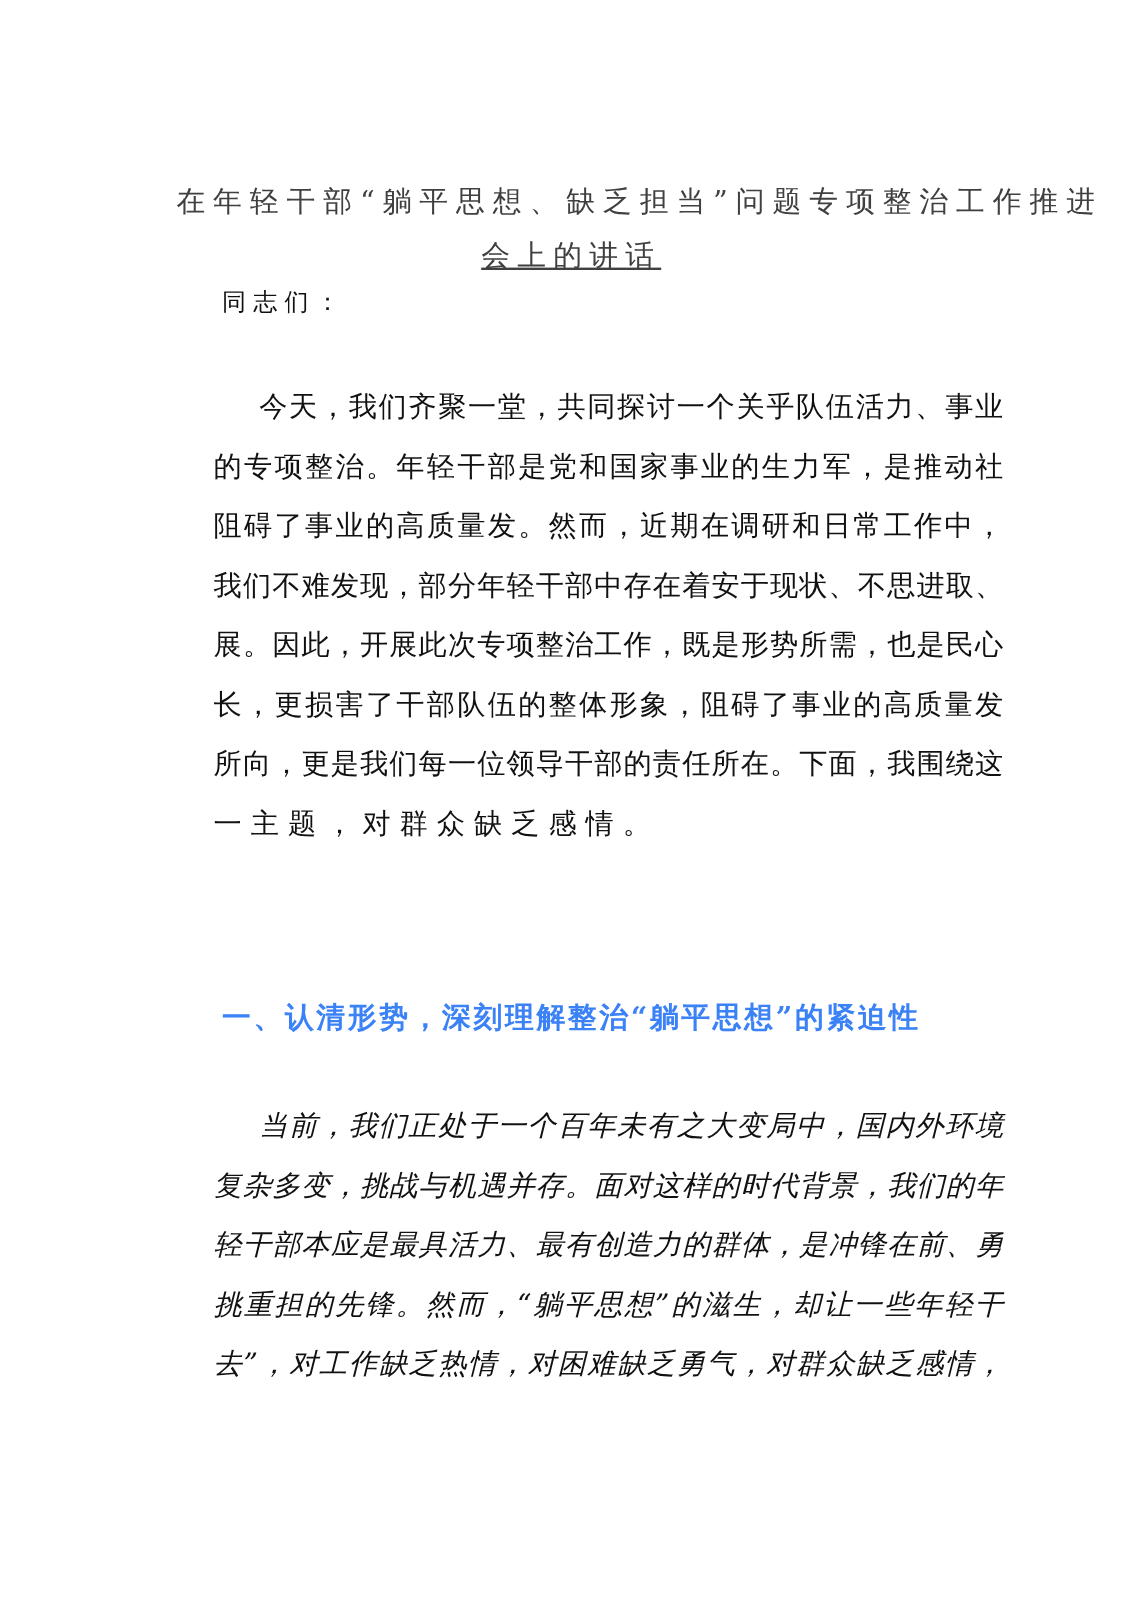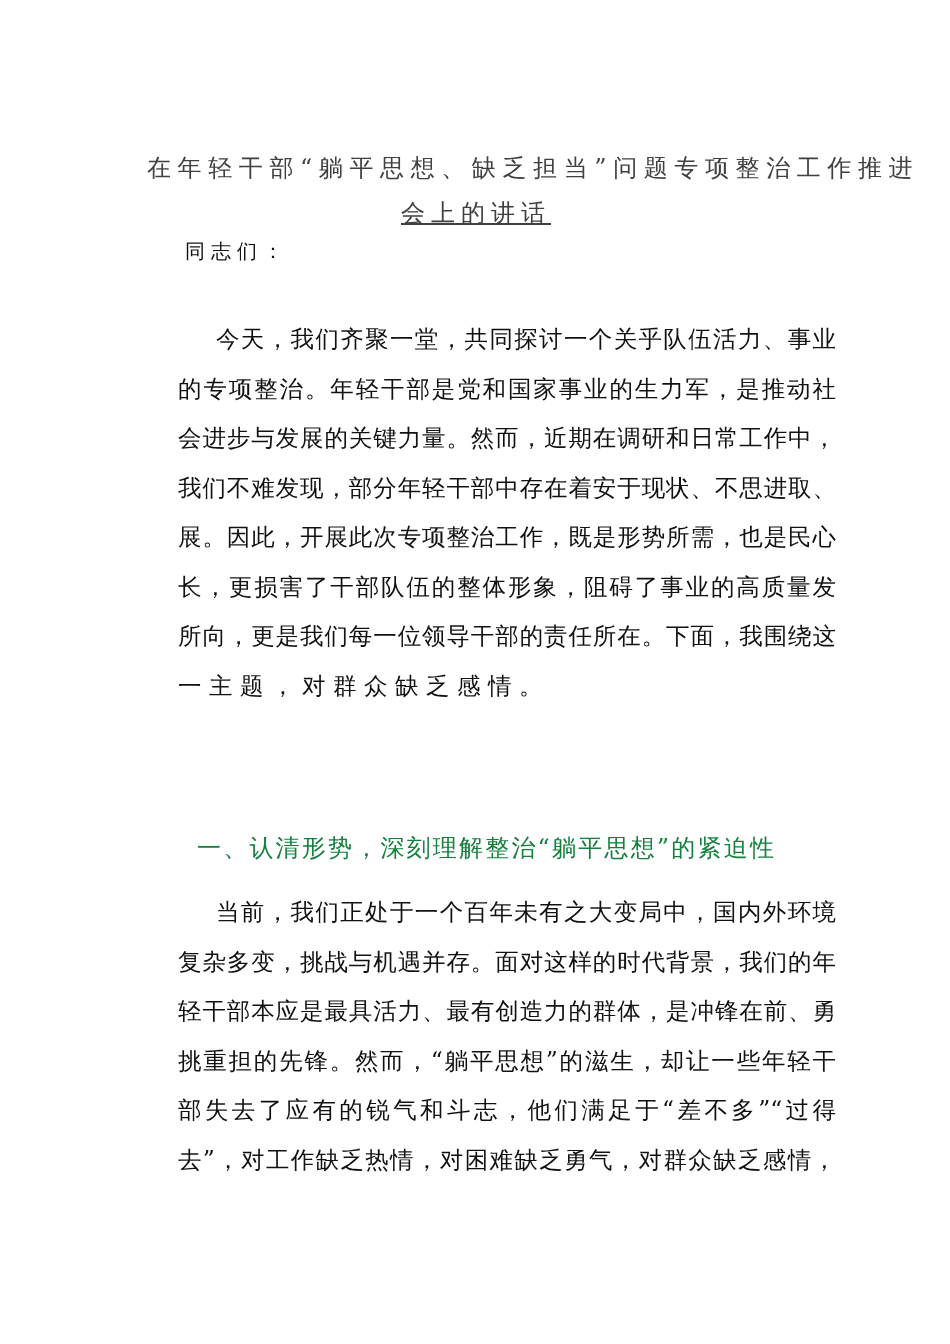--- a/index.html
+++ b/index.html
@@ -72,52 +72,50 @@
     .line.last {
       text-align-last: left;
       letter-spacing: 7.5px;
     }
     .heading {
       position: absolute;
       left: 38px;
       top: 833px;
       font-size: 24px;
       line-height: 30px;
-      font-weight: normal;
-      color: #15803d;
+      font-weight: bold;
+      color: #3b82f6;
       white-space: nowrap;
       letter-spacing: 2.2px;
-      margin-left: 12px;
     }
   </style>
 </head>
 <body>
 
 <div class="page">
 
   <div class="title line1">在年轻干部“躺平思想、缺乏担当”问题专项整治工作推进</div>
   <div class="title line2">会上的讲话</div>
 
   <div class="salutation">同志们：</div>
 
   <div class="para" style="top:324px;">
     <span class="line indent">今天，我们齐聚一堂，共同探讨一个关乎队伍活力、事业</span>
     <span class="line">的专项整治。年轻干部是党和国家事业的生力军，是推动社</span>
-    <span class="line">会进步与发展的关键力量。然而，近期在调研和日常工作中，</span>
+    <span class="line">阻碍了事业的高质量发。然而，近期在调研和日常工作中，</span>
     <span class="line">我们不难发现，部分年轻干部中存在着安于现状、不思进取、</span>
     <span class="line">展。因此，开展此次专项整治工作，既是形势所需，也是民心</span>
     <span class="line">长，更损害了干部队伍的整体形象，阻碍了事业的高质量发</span>
     <span class="line">所向，更是我们每一位领导干部的责任所在。下面，我围绕这</span>
     <span class="line last">一主题，对群众缺乏感情。</span>
   </div>
 
   <div class="heading">一、认清形势，深刻理解整治“躺平思想”的紧迫性</div>
 
-  <div class="para" style="top:897px;">
+  <div class="para" style="top:923px;font-style:italic;">
     <span class="line indent">当前，我们正处于一个百年未有之大变局中，国内外环境</span>
     <span class="line">复杂多变，挑战与机遇并存。面对这样的时代背景，我们的年</span>
     <span class="line">轻干部本应是最具活力、最有创造力的群体，是冲锋在前、勇</span>
     <span class="line">挑重担的先锋。然而，“躺平思想”的滋生，却让一些年轻干</span>
-    <span class="line">部失去了应有的锐气和斗志，他们满足于“差不多”“过得</span>
     <span class="line">去”，对工作缺乏热情，对困难缺乏勇气，对群众缺乏感情，</span>
   </div>
 
 </div>
 
 </body></html>

